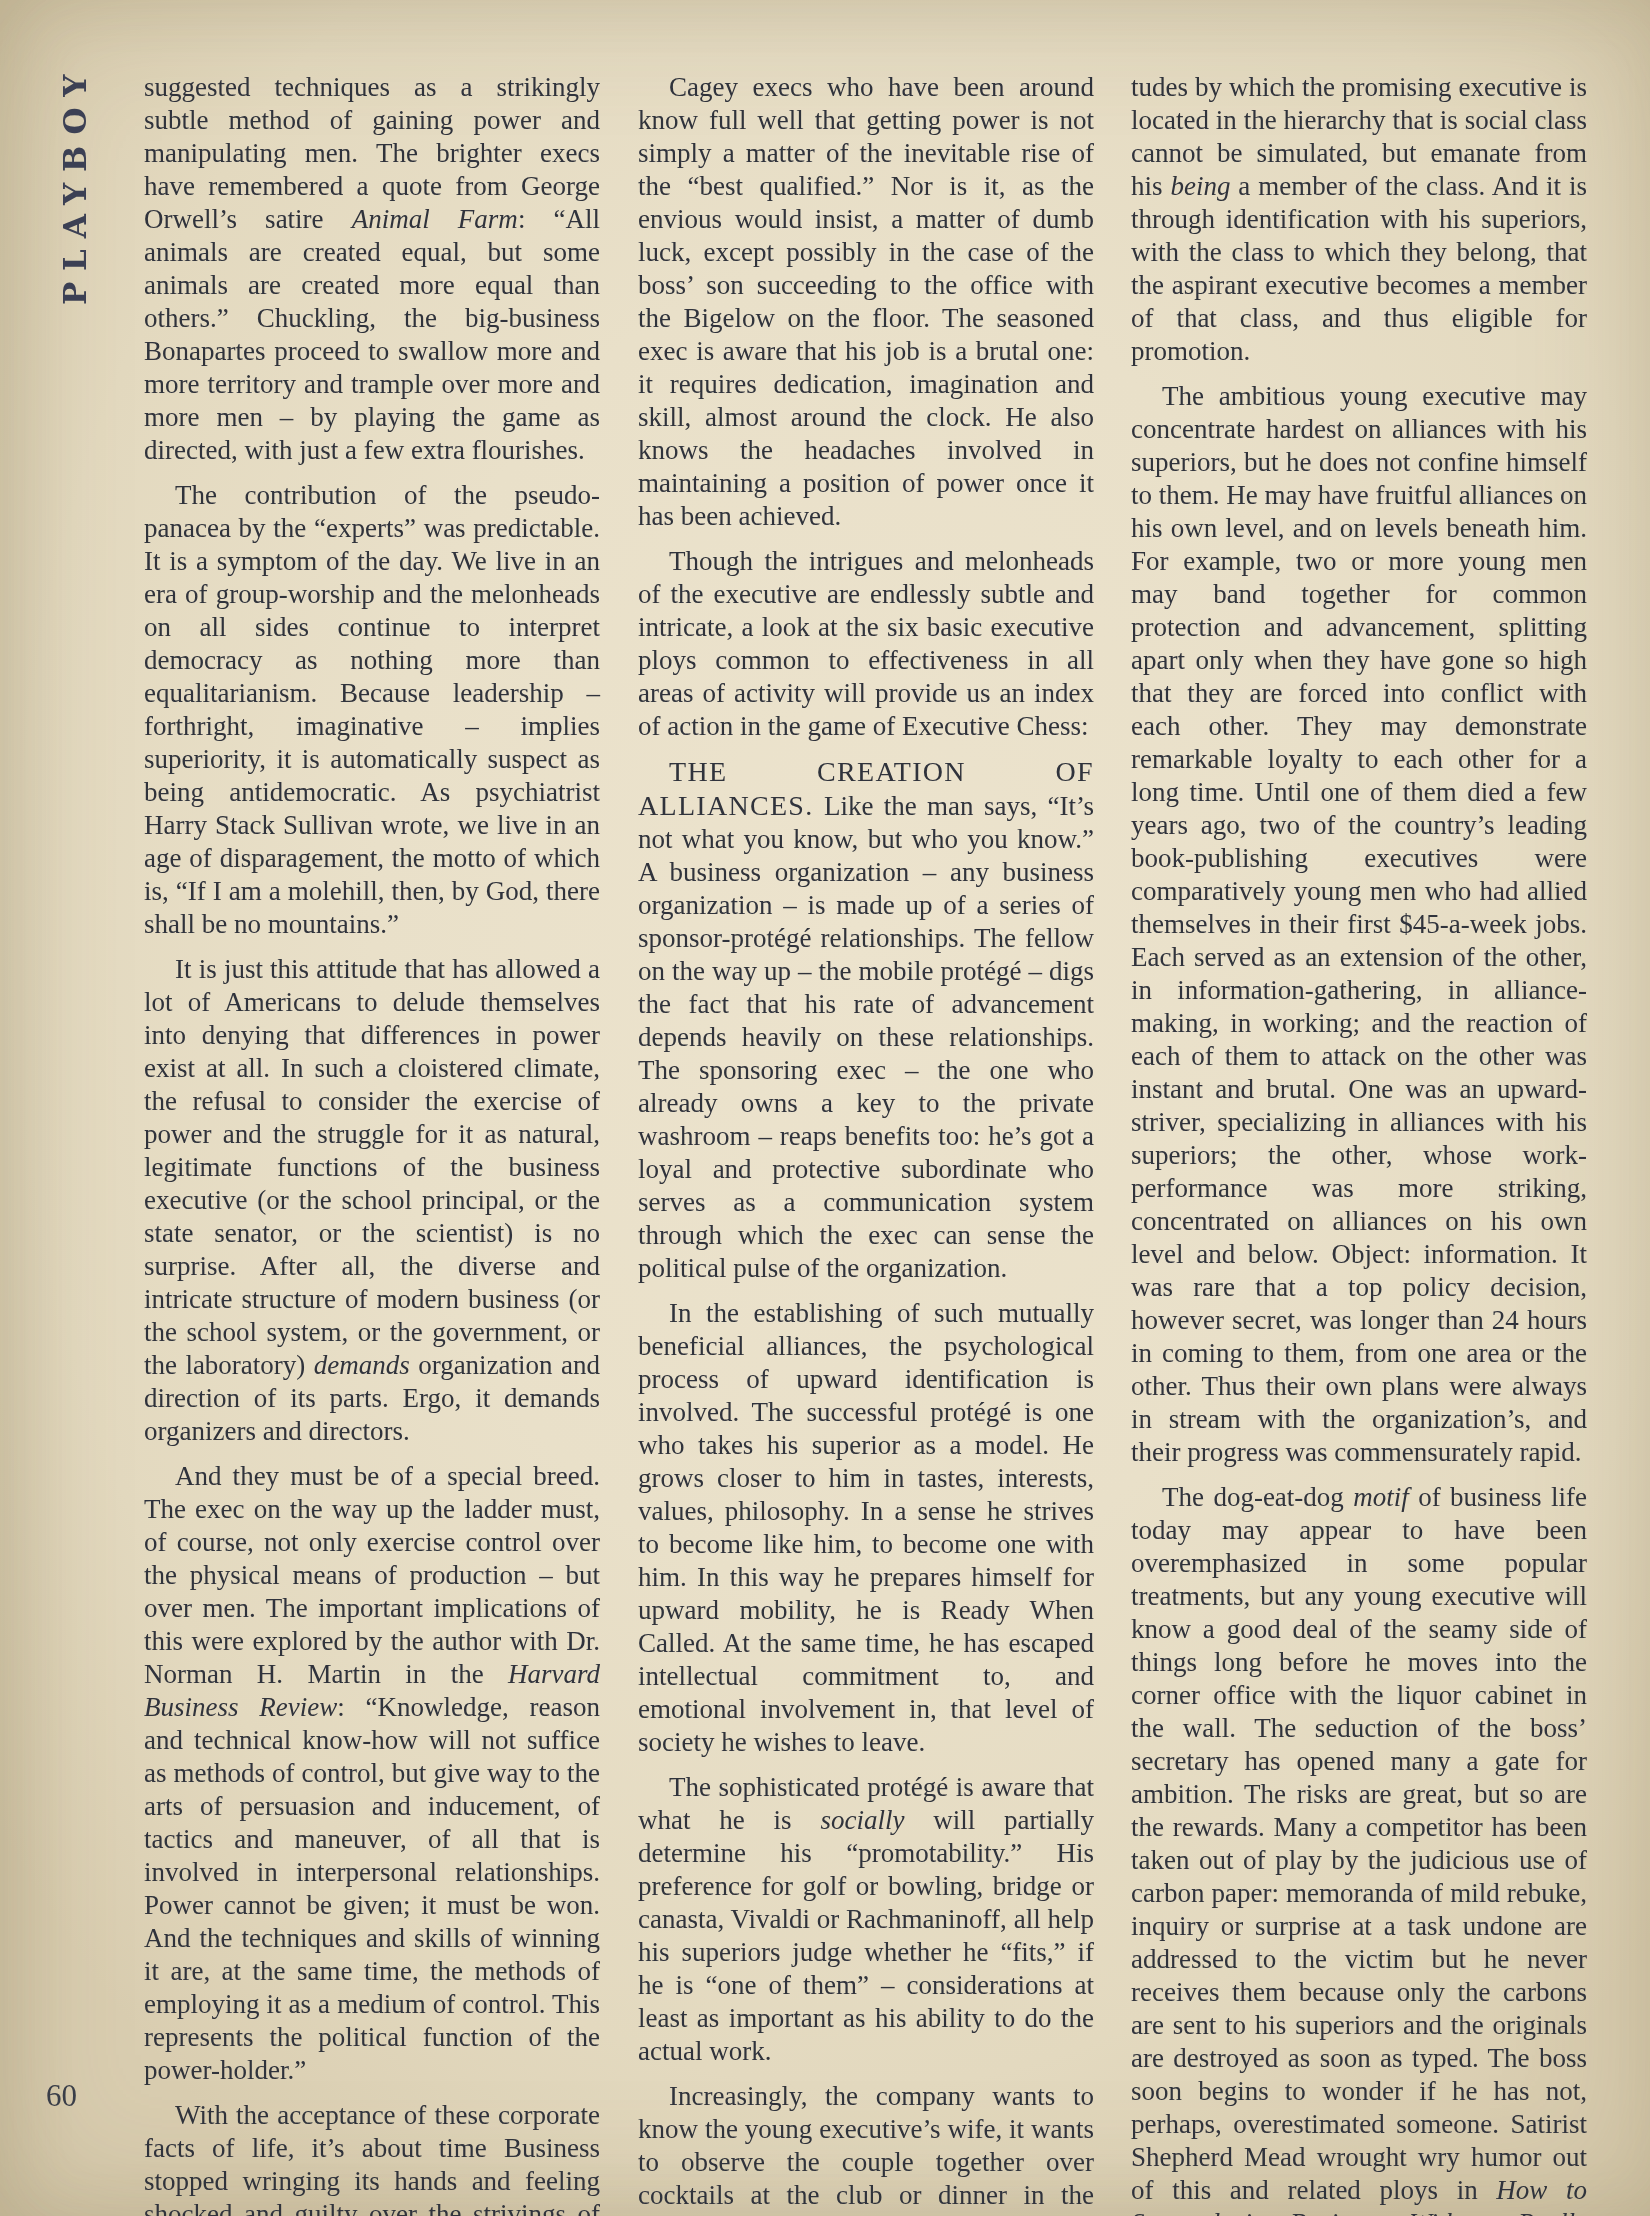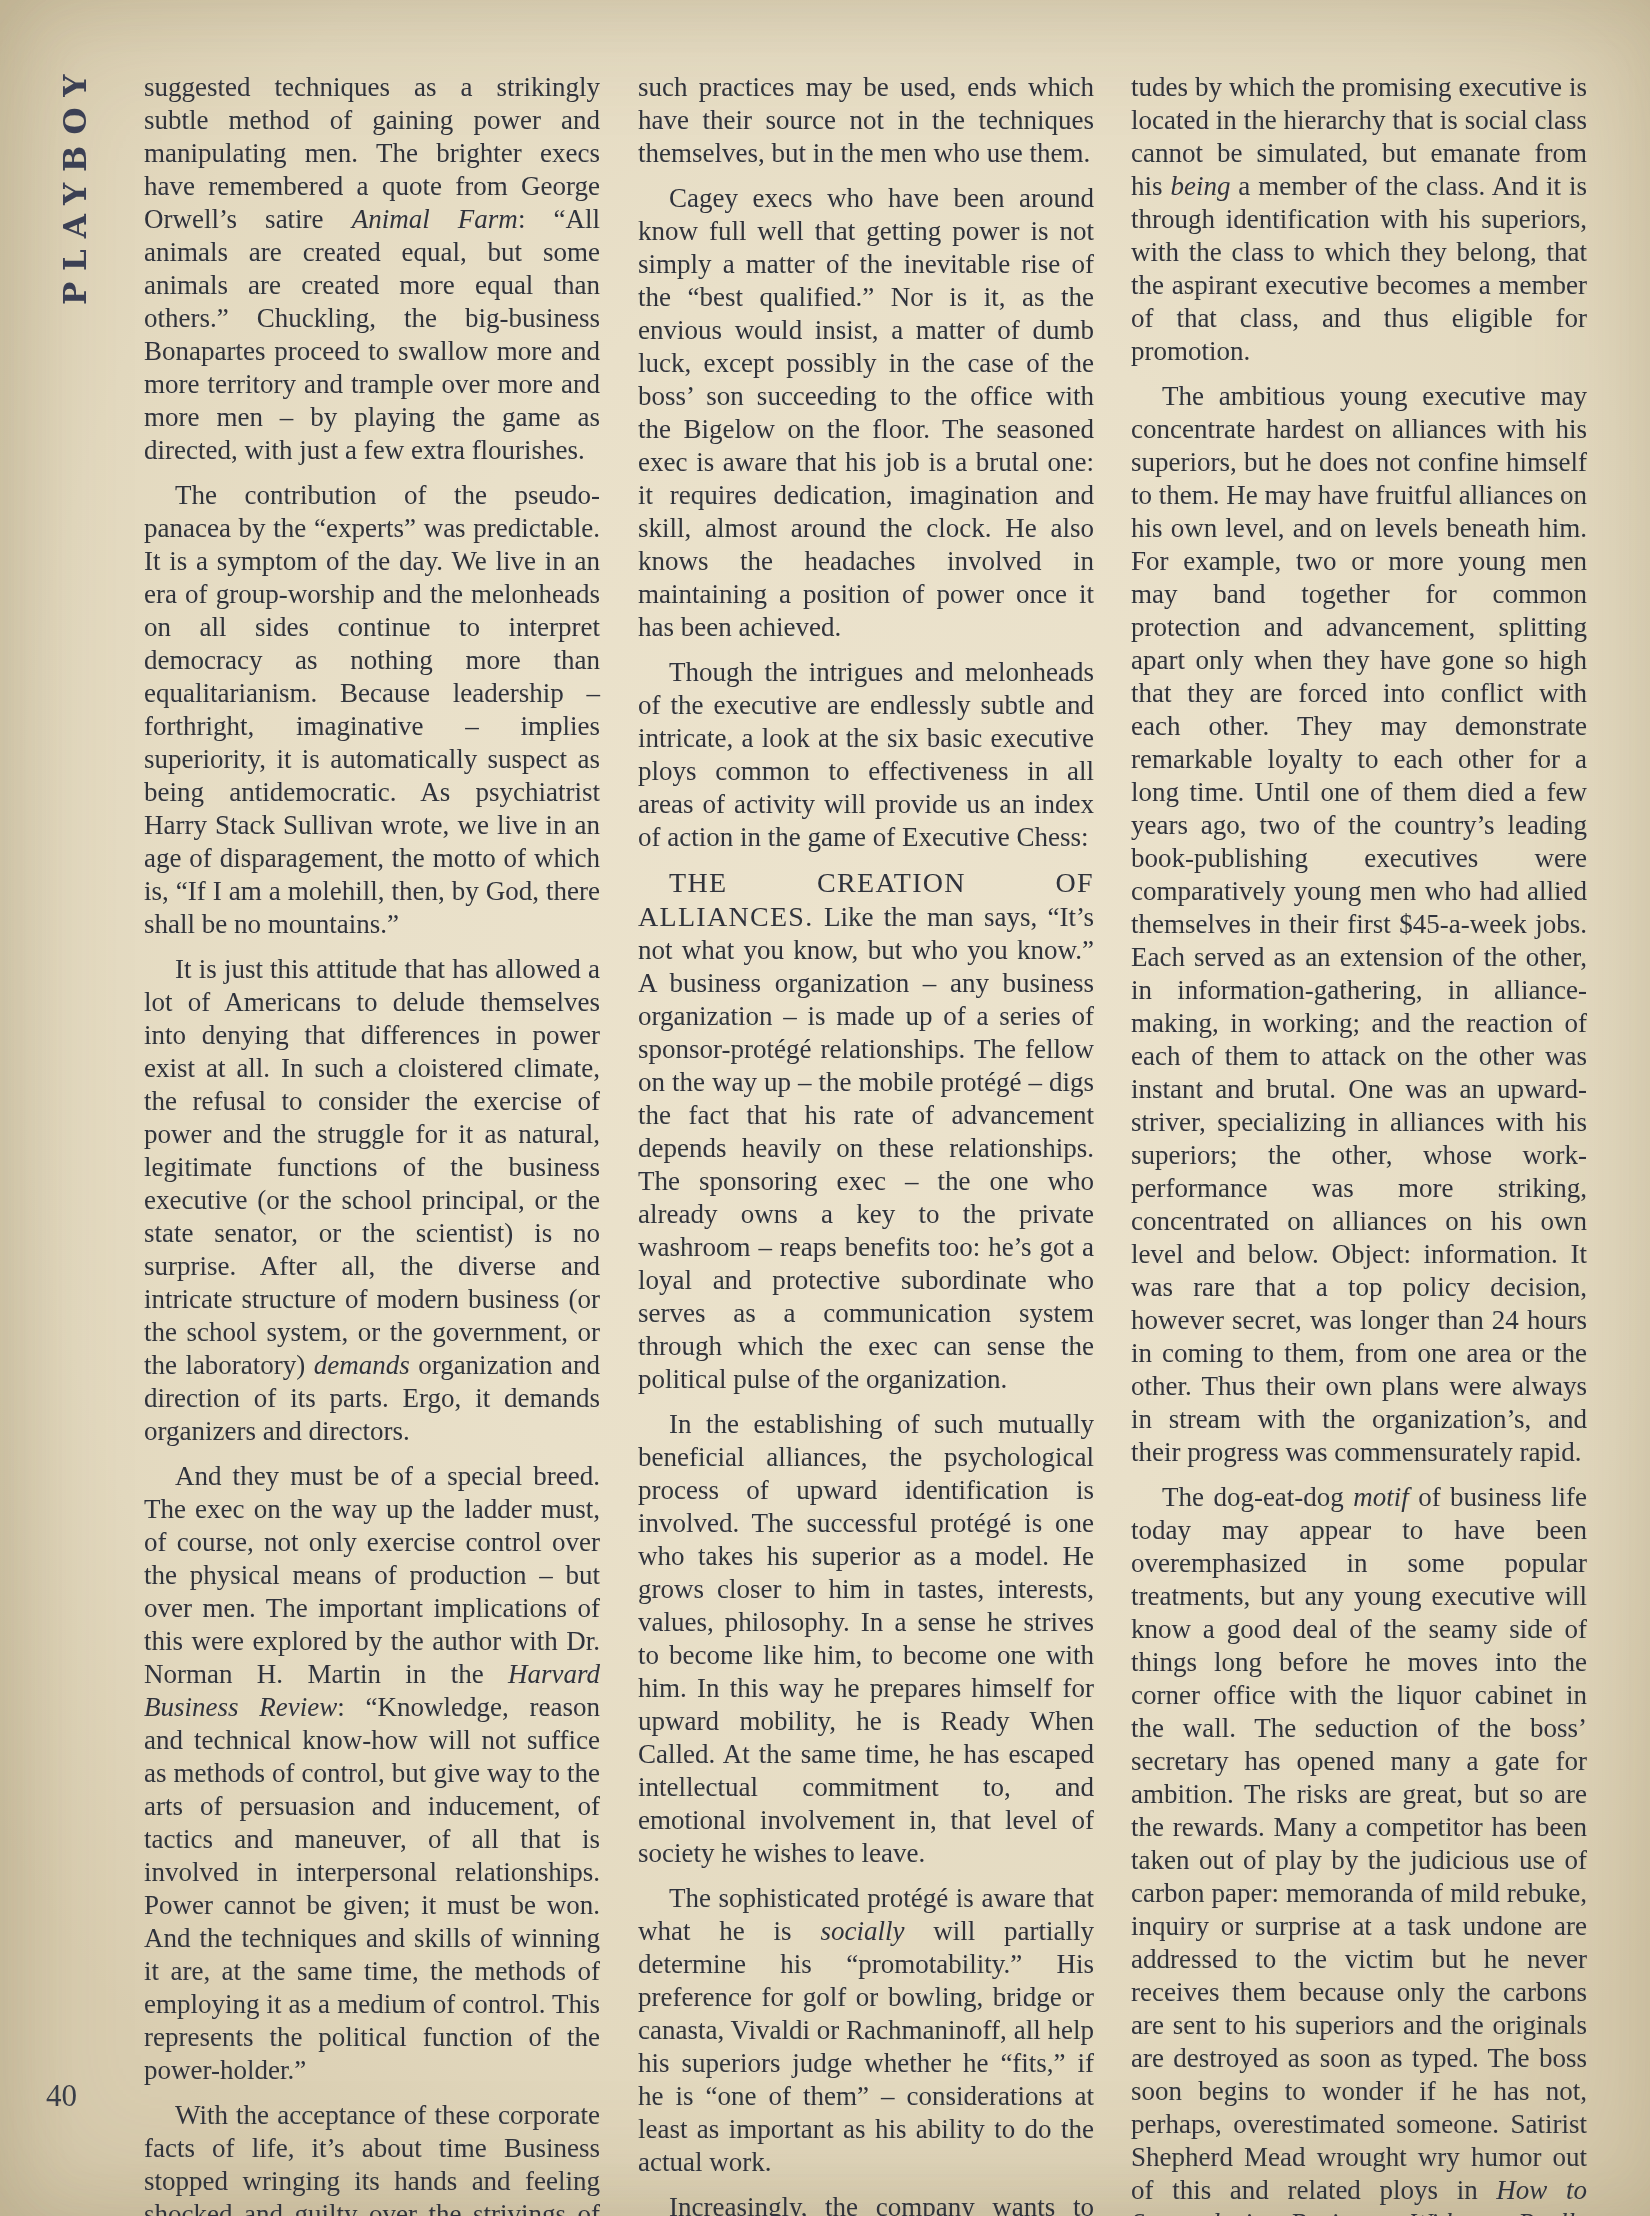--- a/index.html
+++ b/index.html
@@ -37,30 +37,29 @@
   p.para{margin:12px;padding:0;}
   p.indent{text-indent:31px;}
   .it{font-style:italic;}
   .sc{font-size:28px;letter-spacing:1.3px;}
 </style>
 </head>
 <body>
 
 <div class="page">
   <div class="spine-label">PLAYBOY</div>
-  <div class="page-number">40</div>
+  <div class="page-number">60</div>
   <div class="col" id="col1">
       <p class="para"><span>suggested techniques as a strikingly subtle method of gaining power and manipulating men. The brighter execs have remembered a quote from George Orwell’s satire </span><span class="it">Animal Farm</span><span>: “All animals are created equal, but some animals are created more equal than others.” Chuckling, the big-business Bonapartes proceed to swallow more and more territory and trample over more and more men – by playing the game as directed, with just a few extra flourishes.</span></p>
       <p class="para indent"><span>The contribution of the pseudo-panacea by the “experts” was predictable. It is a symptom of the day. We live in an era of group-worship and the melonheads on all sides continue to interpret democracy as nothing more than equalitarianism. Because leadership – forthright, imaginative – implies superiority, it is automatically suspect as being antidemocratic. As psychiatrist Harry Stack Sullivan wrote, we live in an age of disparagement, the motto of which is, “If I am a molehill, then, by God, there shall be no mountains.”</span></p>
       <p class="para indent"><span>It is just this attitude that has allowed a lot of Americans to delude themselves into denying that differences in power exist at all. In such a cloistered climate, the refusal to consider the exercise of power and the struggle for it as natural, legitimate functions of the business executive (or the school principal, or the state senator, or the scientist) is no surprise. After all, the diverse and intricate structure of modern business (or the school system, or the government, or the laboratory) </span><span class="it">demands</span><span> organization and direction of its parts. Ergo, it demands organizers and directors.</span></p>
       <p class="para indent"><span>And they must be of a special breed. The exec on the way up the ladder must, of course, not only exercise control over the physical means of production – but over men. The important implications of this were explored by the author with Dr. Norman H. Martin in the </span><span class="it">Harvard Business Review</span><span>: “Knowledge, reason and technical know-how will not suffice as methods of control, but give way to the arts of persuasion and inducement, of tactics and maneuver, of all that is involved in interpersonal relationships. Power cannot be given; it must be won. And the techniques and skills of winning it are, at the same time, the methods of employing it as a medium of control. This represents the political function of the power-holder.”</span></p>
       <p class="para indent"><span>With the acceptance of these corporate facts of life, it’s about time Business stopped wringing its hands and feeling shocked and guilty over the strivings of executives to get, exercise and increase power. It should rather first concern itself with </span><span class="it">how</span><span> it is done – the techniques and tactics, the maneuvers employed to gain and exercise power – and secondly with the “bad” or “good” ends for which</span></p>
     </div>
   <div class="col" id="col2">
-      <p class="para"><span>such practices may be used, ends which have their source not in the techniques themselves, but in the men who use them.</span></p>
       <p class="para indent"><span>Cagey execs who have been around know full well that getting power is not simply a matter of the inevitable rise of the “best qualified.” Nor is it, as the envious would insist, a matter of dumb luck, except possibly in the case of the boss’ son succeeding to the office with the Bigelow on the floor. The seasoned exec is aware that his job is a brutal one: it requires dedication, imagination and skill, almost around the clock. He also knows the headaches involved in maintaining a position of power once it has been achieved.</span></p>
       <p class="para indent"><span>Though the intrigues and melonheads of the executive are endlessly subtle and intricate, a look at the six basic executive ploys common to effectiveness in all areas of activity will provide us an index of action in the game of Executive Chess:</span></p>
       <p class="para indent"><span class="sc">THE CREATION OF ALLIANCES.</span><span> Like the man says, “It’s not what you know, but who you know.” A business organization – any business organization – is made up of a series of sponsor-protégé relationships. The fellow on the way up – the mobile protégé – digs the fact that his rate of advancement depends heavily on these relationships. The sponsoring exec – the one who already owns a key to the private washroom – reaps benefits too: he’s got a loyal and protective subordinate who serves as a communication system through which the exec can sense the political pulse of the organization.</span></p>
       <p class="para indent"><span>In the establishing of such mutually beneficial alliances, the psychological process of upward identification is involved. The successful protégé is one who takes his superior as a model. He grows closer to him in tastes, interests, values, philosophy. In a sense he strives to become like him, to become one with him. In this way he prepares himself for upward mobility, he is Ready When Called. At the same time, he has escaped intellectual commitment to, and emotional involvement in, that level of society he wishes to leave.</span></p>
       <p class="para indent"><span>The sophisticated protégé is aware that what he is </span><span class="it">socially</span><span> will partially determine his “promotability.” His preference for golf or bowling, bridge or canasta, Vivaldi or Rachmaninoff, all help his superiors judge whether he “fits,” if he is “one of them” – considerations at least as important as his ability to do the actual work.</span></p>
       <p class="para indent"><span>Increasingly, the company wants to know the young executive’s wife, it wants to observe the couple together over cocktails at the club or dinner in the home; for in such situations the intangible of “class” is most clearly marked. The small behaviors and atti-</span></p>
     </div>
   <div class="col" id="col3">
       <p class="para"><span>tudes by which the promising executive is located in the hierarchy that is social class cannot be simulated, but emanate from his </span><span class="it">being</span><span> a member of the class. And it is through identification with his superiors, with the class to which they belong, that the aspirant executive becomes a member of that class, and thus eligible for promotion.</span></p>
       <p class="para indent"><span>The ambitious young executive may concentrate hardest on alliances with his superiors, but he does not confine himself to them. He may have fruitful alliances on his own level, and on levels beneath him. For example, two or more young men may band together for common protection and advancement, splitting apart only when they have gone so high that they are forced into conflict with each other. They may demonstrate remarkable loyalty to each other for a long time. Until one of them died a few years ago, two of the country’s leading book-publishing executives were comparatively young men who had allied themselves in their first $45-a-week jobs. Each served as an extension of the other, in information-gathering, in alliance-making, in working; and the reaction of each of them to attack on the other was instant and brutal. One was an upward-striver, specializing in alliances with his superiors; the other, whose work-performance was more striking, concentrated on alliances on his own level and below. Object: information. It was rare that a top policy decision, however secret, was longer than 24 hours in coming to them, from one area or the other. Thus their own plans were always in stream with the organization’s, and their progress was commensurately rapid.</span></p>

